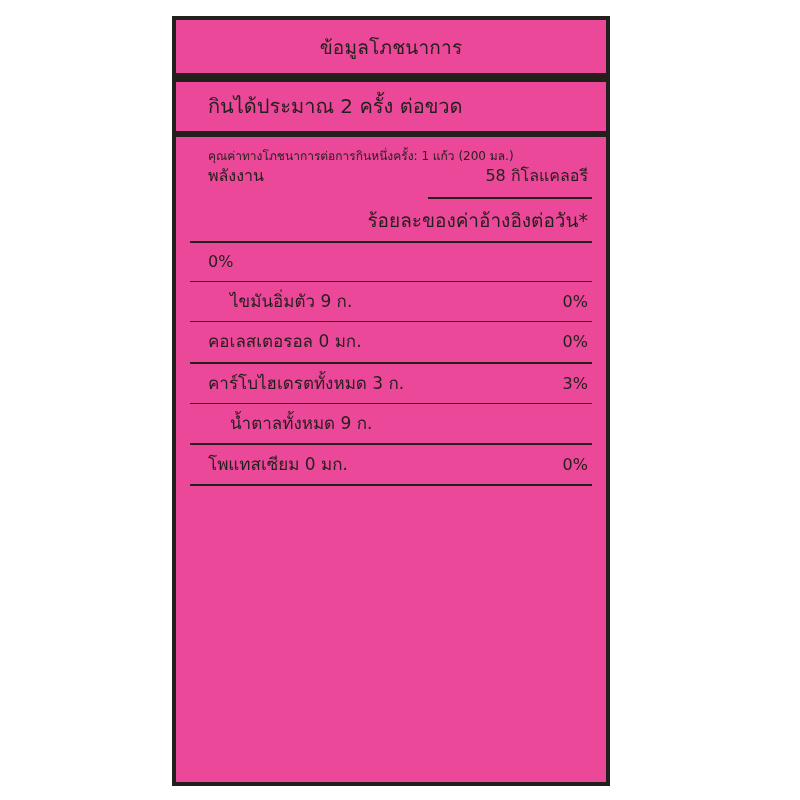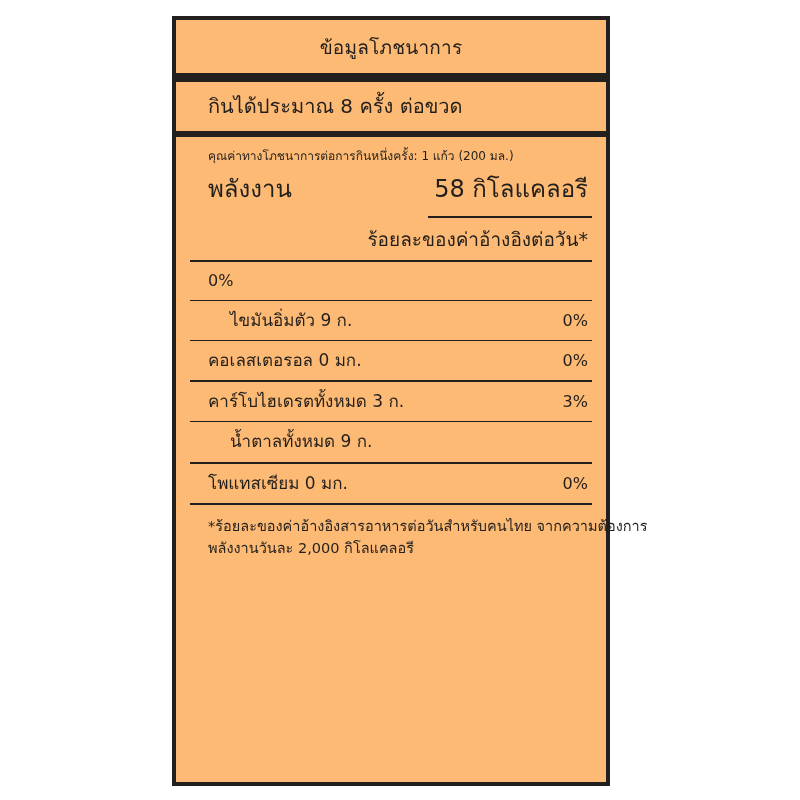--- a/index.html
+++ b/index.html
@@ -20,21 +20,21 @@
     background: #ffffff;
     box-sizing: border-box;
   }
   .panel {
     position: absolute;
     left: 172px;
     top: 16px;
     width: 438px;
     height: 770px;
     border: 4px solid #231f1c;
-    background: #fdba74;
+    background: #ec4899;
     box-sizing: border-box;
     padding: 0 14px;
   }
   .nf-title {
     text-align: center;
     font-size: 19px;
     line-height: 1.2;
     padding-top: 16px;
     padding-bottom: 14px;
     letter-spacing: 0.2px;
@@ -60,24 +60,23 @@
   }
   .serving-size {
     font-size: 12px;
     padding: 12px 0 2px 18px;
     line-height: 1.3;
   }
   .calories-row {
     display: flex;
     justify-content: space-between;
     align-items: center;
-    font-size: 24px;
+    font-size: 16px;
     padding: 0 0 10px 18px;
     line-height: 1.3;
-    margin-top: 8px;
   }
   .calories-val {
     padding-right: 4px;
   }
   .dv-header {
     text-align: right;
     font-size: 19px;
     padding: 6px 4px 6px 0;
   }
   .dv-underline {
@@ -110,21 +109,21 @@
 </head>
 <body>
 
 <div class="page">
   <div class="panel">
 
     <div class="nf-title">ข้อมูลโภชนาการ</div>
 
     <div class="rule-thick"></div>
 
-    <div class="servings">กินได้ประมาณ 8 ครั้ง ต่อขวด</div>
+    <div class="servings">กินได้ประมาณ 2 ครั้ง ต่อขวด</div>
 
     <div class="rule-med"></div>
 
     <div class="serving-size">คุณค่าทางโภชนาการต่อการกินหนึ่งครั้ง: 1 แก้ว (200 มล.)</div>
 
     <div class="calories-row">
       <span>พลังงาน</span>
       <span class="calories-val">58 กิโลแคลอรี</span>
     </div>
 
@@ -164,19 +163,15 @@
     <div class="rule-hair"></div>
 
     <div class="rule-hair"></div>
 
     <div class="nutrient-row">
       <span class="n-label">โพแทสเซียม 0 มก.</span>
       <span class="n-pct">0%</span>
     </div>
     <div class="rule-thin"></div>
 
-    <div class="footnote">
-      <div>*ร้อยละของค่าอ้างอิงสารอาหารต่อวันสำหรับคนไทย จากความต้องการ</div>
-      <div>พลังงานวันละ 2,000 กิโลแคลอรี</div>
-    </div>
 
   </div>
 </div>
 
 </body></html>

